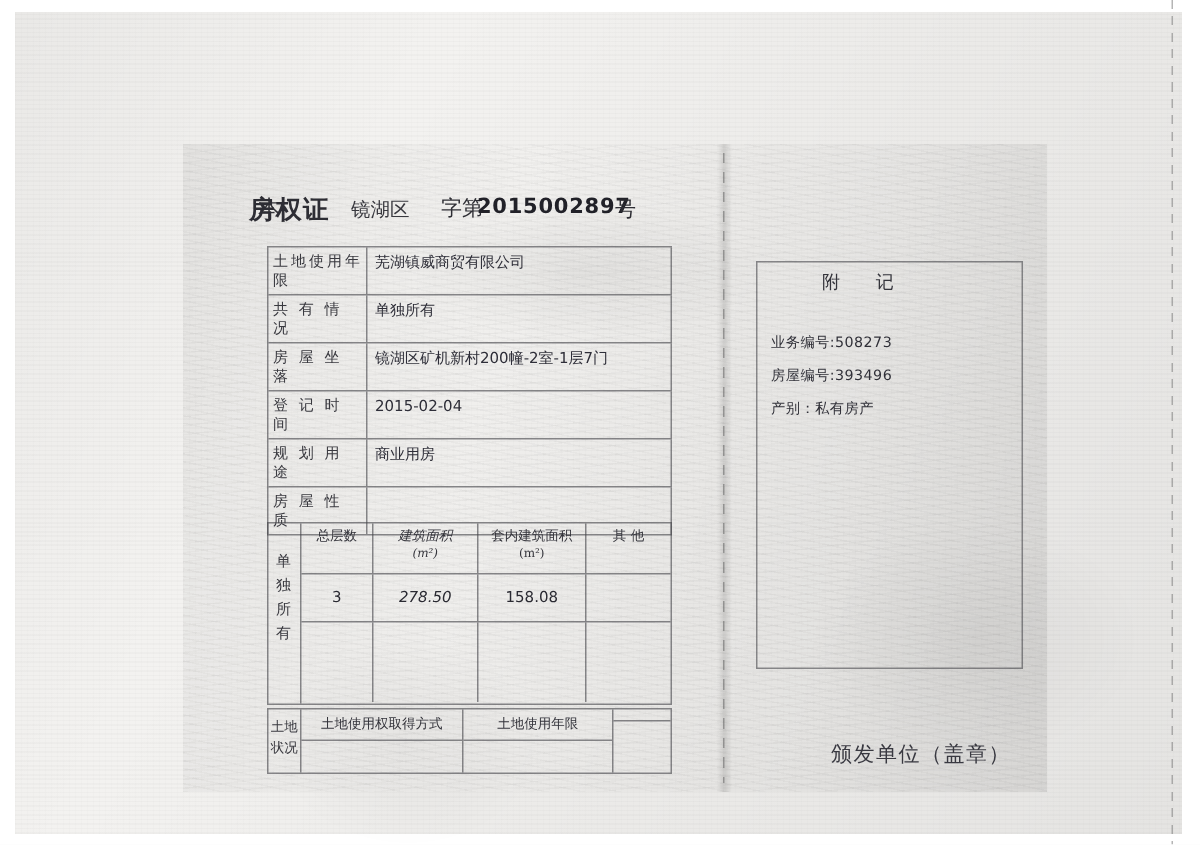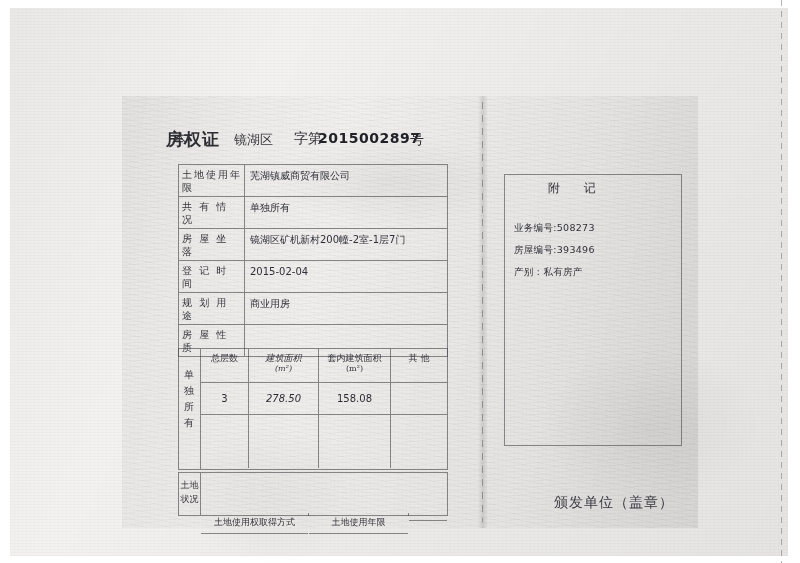--- a/index.html
+++ b/index.html
@@ -292,21 +292,20 @@
     line-height: 1.5;
   }
   .land-col {
     border-right: 1px solid rgba(70,70,75,0.62);
     box-sizing: border-box;
     font-family: "DejaVu Serif", serif;
     font-size: 9px;
     color: #35353c;
     text-align: center;
     padding-top: 3px;
-    margin-top: 40px;
   }
   .land-col.a { width: 108px; flex: 0 0 108px; }
   .land-col.b { width: 100px; flex: 0 0 100px; }
   .land-col.c { flex: 1 1 auto; border-right: none; }
   .land-sub {
     border-top: 1px solid rgba(70,70,75,0.62);
     height: 22px;
     margin-top: 4px;
   }
 

